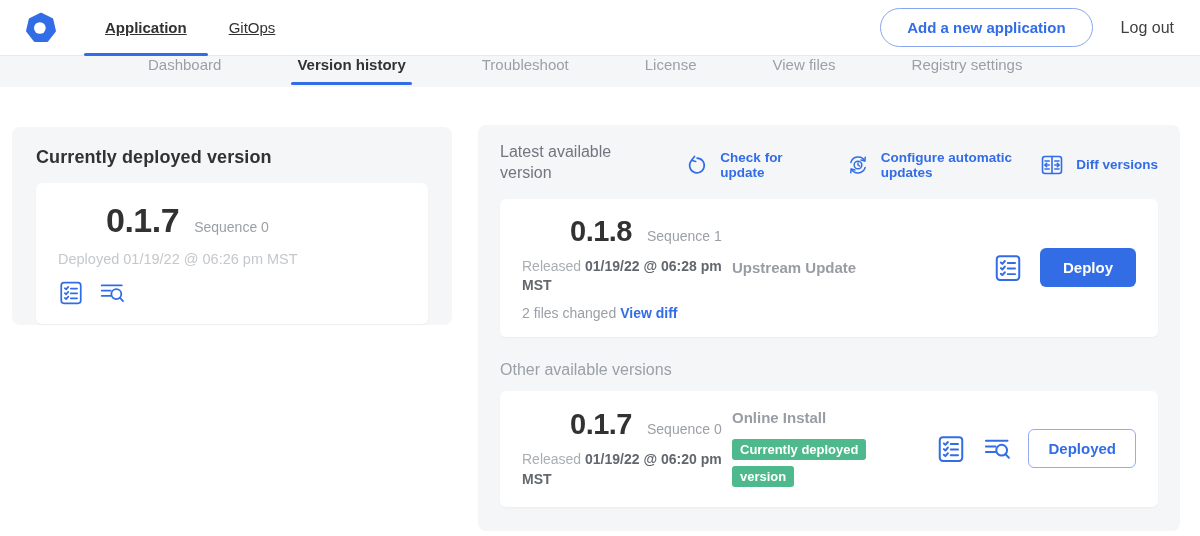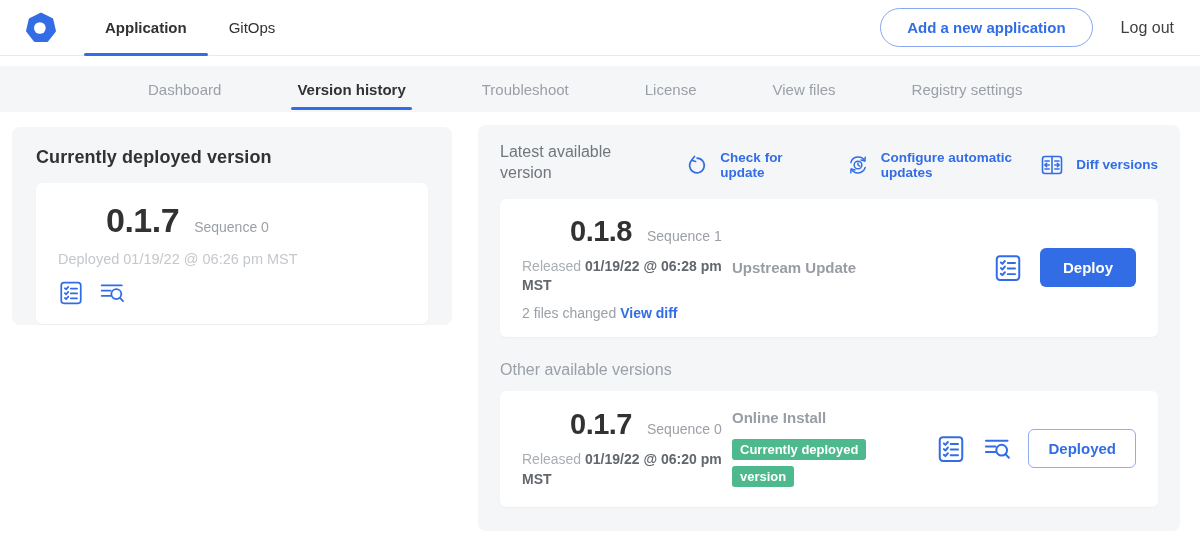--- a/index.html
+++ b/index.html
@@ -13,32 +13,32 @@
   *{margin:0;padding:0;box-sizing:border-box;}
   html,body{width:1200px;height:536px;background:#fff;overflow:hidden;}
   body{font-family:"Liberation Sans","DejaVu Sans",sans-serif;color:var(--dark);position:relative;}
 
   
   .header{position:absolute;top:0;left:0;width:1200px;height:56px;background:#fff;
     border-bottom:1px solid #e8e9eb;display:flex;align-items:center;z-index:3;}
   .logo{margin-left:24px;width:34px;height:34px;display:flex;align-items:center;justify-content:center;cursor:pointer;}
   .top-tabs{display:flex;height:100%;margin-left:26px;}
   .top-tab{position:relative;display:flex;align-items:center;height:100%;padding:0 21px;
-    font-size:15px;font-weight:600;color:var(--dark);cursor:pointer;}
+    font-size:15px;font-weight:600;color:var(--dark);cursor:pointer;text-decoration:underline;}
   .top-tab.inactive{font-weight:500;}
   .top-tab.active::after{content:"";position:absolute;left:0;right:0;bottom:-1px;height:3px;
     background:var(--accent);border-radius:2px;}
   .header-spacer{flex:1;}
   .add-app-btn{border:1px solid #8aa6ee;background:#fff;color:var(--accent);font-weight:700;
     font-size:15px;padding:10px 26px;border-radius:22px;cursor:pointer;
     font-family:"Liberation Sans","DejaVu Sans",sans-serif;}
   .logout{margin:0 26px 0 28px;font-size:16px;color:#3f3f3f;cursor:pointer;}
 
   
-  .subnav{position:absolute;top:66px;left:0;width:1200px;height:46px;background:var(--panel);
+  .subnav{position:absolute;top:41px;left:0;width:1200px;height:46px;background:var(--panel);
     display:flex;align-items:stretch;z-index:2;}
   .subnav-inner{display:flex;margin-left:142px;gap:64px;}
   .sub-tab{display:flex;align-items:center;font-size:15px;color:#9b9fa6;cursor:pointer;
     padding:0 6px;position:relative;}
   .sub-tab.active{color:var(--dark);font-weight:600;}
   .sub-tab.active::after{content:"";position:absolute;left:0;right:0;bottom:2px;height:3px;
     background:var(--accent);border-radius:2px;}
 
   
   .left-card{position:absolute;left:12px;top:127px;width:440px;height:198px;

